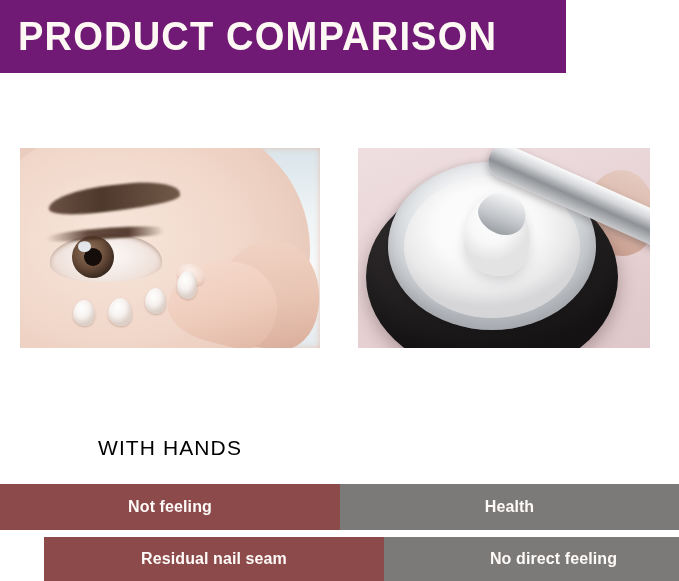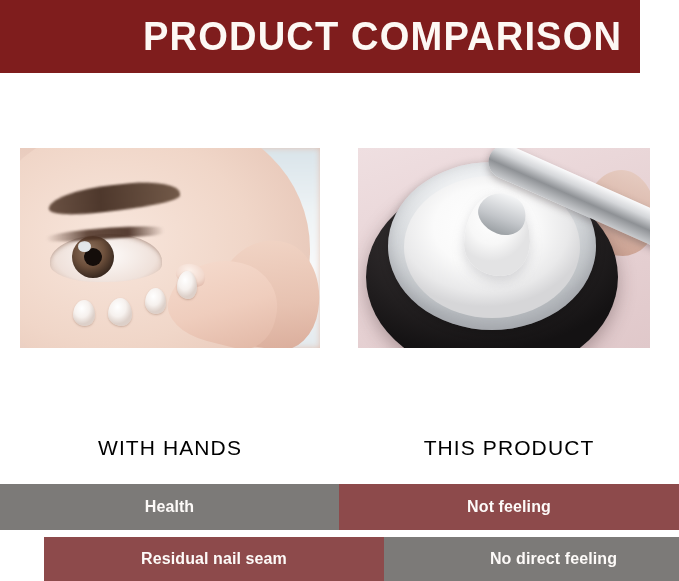--- a/index.html
+++ b/index.html
@@ -14,26 +14,26 @@
     overflow: hidden;
     font-family: "Liberation Sans", sans-serif;
     background: #ffffff;
   }
 
   
   .header-banner {
     position: absolute;
     left: 0;
     top: 0;
-    width: 640px;
+    width: 566px;
     height: 73px;
-    background: #7f1d1d;
+    background: #701a75;
     display: flex;
     align-items: center;
-    justify-content: flex-end;
+    justify-content: flex-start;
   }
   .header-title {
     color: #fdf8f4;
     font-family: "Liberation Sans Narrow", "Liberation Sans", sans-serif;
     font-size: 41px;
     font-weight: bold;
     letter-spacing: 1.2px;
     line-height: 1;
     transform: scaleX(0.93);
     transform-origin: center;
@@ -330,24 +330,23 @@
       <div class="jar-cream"></div>
       <div class="cream-peak"></div>
       <div class="spatula-tip"></div>
       <div class="spatula"></div>
     </div>
   </div>
 </div>
 
 <div class="col-labels">
   <div class="col-label col-label-left">WITH HANDS</div>
-  <div class="col-label col-label-right">THIS PRODUCT</div>
 </div>
 
 <div class="compare-row row-1">
+  <div class="cell cell-left">Not feeling</div>
   <div class="cell cell-right">Health</div>
-  <div class="cell cell-left">Not feeling</div>
 </div>
 
 <div class="compare-row row-2">
   <div class="cell cell-left">Residual nail seam</div>
   <div class="cell cell-right">No direct feeling</div>
 </div>
 
 </body></html>

